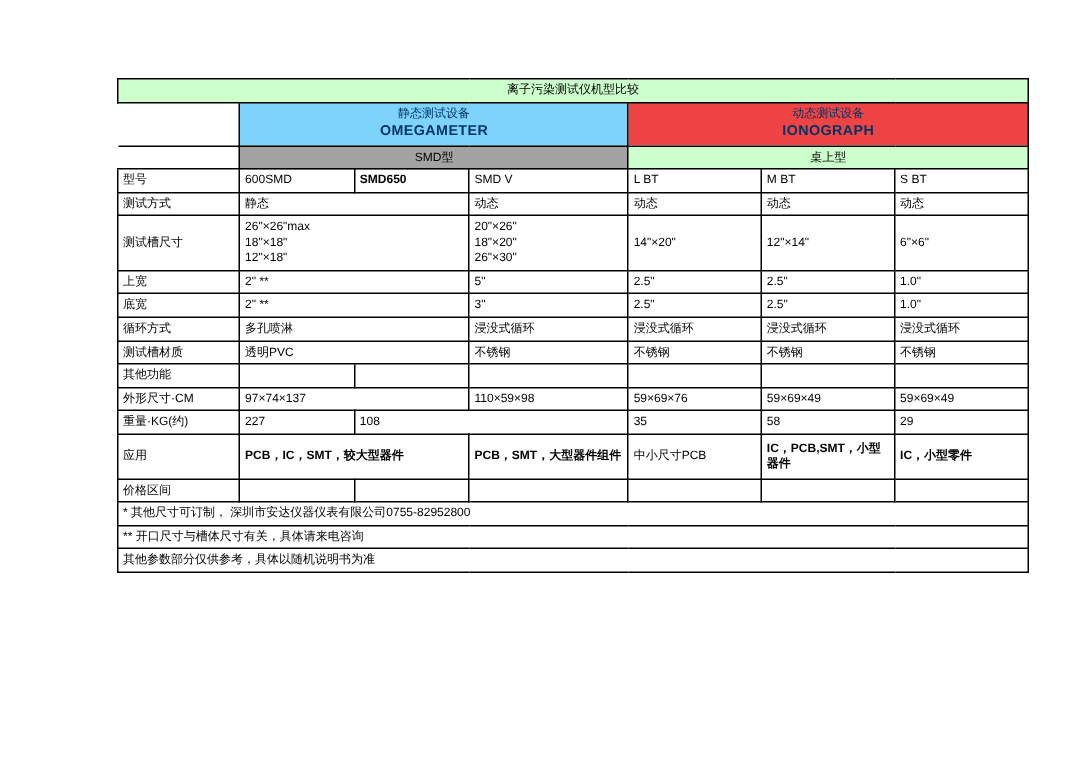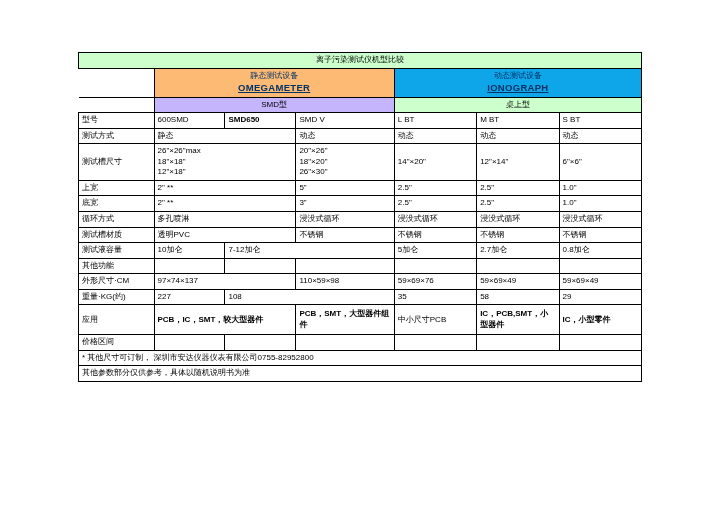--- a/index.html
+++ b/index.html
@@ -15,60 +15,59 @@
     overflow: hidden;
   }
   #sheet {
     position: absolute;
     left: 78px;
     top: 52px;
     width: 564px;
   }
   table.cmp {
     border-collapse: collapse;
-    width: 564px;
+    width: 608px;
     table-layout: fixed;
     font-size: 8px;
   }
   table.cmp td {
     border: 1px solid #000000;
     padding: 2px 3px;
     vertical-align: middle;
     line-height: 1.32;
     font-size: 8px;
     word-wrap: break-word;
   }
   .title-row td {
     background: #ccffcc;
     text-align: center;
     font-size: 8.5px;
     padding: 3px 2px;
   }
   .brand-static {
-    background: #fdba74;
+    background: #7dd3fc;
     text-align: center;
   }
   .brand-dyn {
-    background: #0ea5e9;
+    background: #ef4444;
     text-align: center;
   }
   .brand-sub {
     font-size: 8px;
     color: #003366;
   }
   .brand-name {
     font-size: 9.5px;
     font-weight: bold;
     color: #003366;
     letter-spacing: .3px;
     padding-top: 1px;
-    text-decoration: underline;
   }
   .type-smd {
-    background: #c4b5fd;
+    background: #a3a3a3;
     text-align: center;
     font-size: 8.5px;
   }
   .lbl {
     text-align: left;
   }
   .bold {
     font-weight: bold;
   }
   .blank-head {
@@ -188,28 +187,20 @@
         <td class="lbl">测试槽材质</td>
         <td class="lbl" colspan="2">透明PVC</td>
         <td class="lbl">不锈钢</td>
         <td class="lbl">不锈钢</td>
         <td class="lbl">不锈钢</td>
         <td class="lbl">不锈钢</td>
       </tr>
 
 
 
-      <tr>
-        <td class="lbl">测试液容量</td>
-        <td class="lbl">10加仑</td>
-        <td class="lbl" colspan="2">7-12加仑</td>
-        <td class="lbl">5加仑</td>
-        <td class="lbl">2.7加仑</td>
-        <td class="lbl">0.8加仑</td>
-      </tr>
 
 
       <tr>
         <td class="lbl">其他功能</td>
         <td class="lbl"></td>
         <td class="lbl"></td>
         <td class="lbl"></td>
         <td class="lbl"></td>
         <td class="lbl"></td>
         <td class="lbl"></td>
@@ -249,17 +240,20 @@
         <td class="lbl"></td>
         <td class="lbl"></td>
         <td class="lbl"></td>
         <td class="lbl"></td>
       </tr>
 
       <tr class="note-row">
         <td colspan="7">*  其他尺寸可订制，    深圳市安达仪器仪表有限公司0755-82952800</td>
       </tr>
       <tr class="note-row">
+        <td colspan="7">**  开口尺寸与槽体尺寸有关，具体请来电咨询</td>
+      </tr>
+      <tr class="note-row">
         <td colspan="7">其他参数部分仅供参考，具体以随机说明书为准</td>
       </tr>
     </tbody>
   </table>
 </div>
 
 </body></html>

